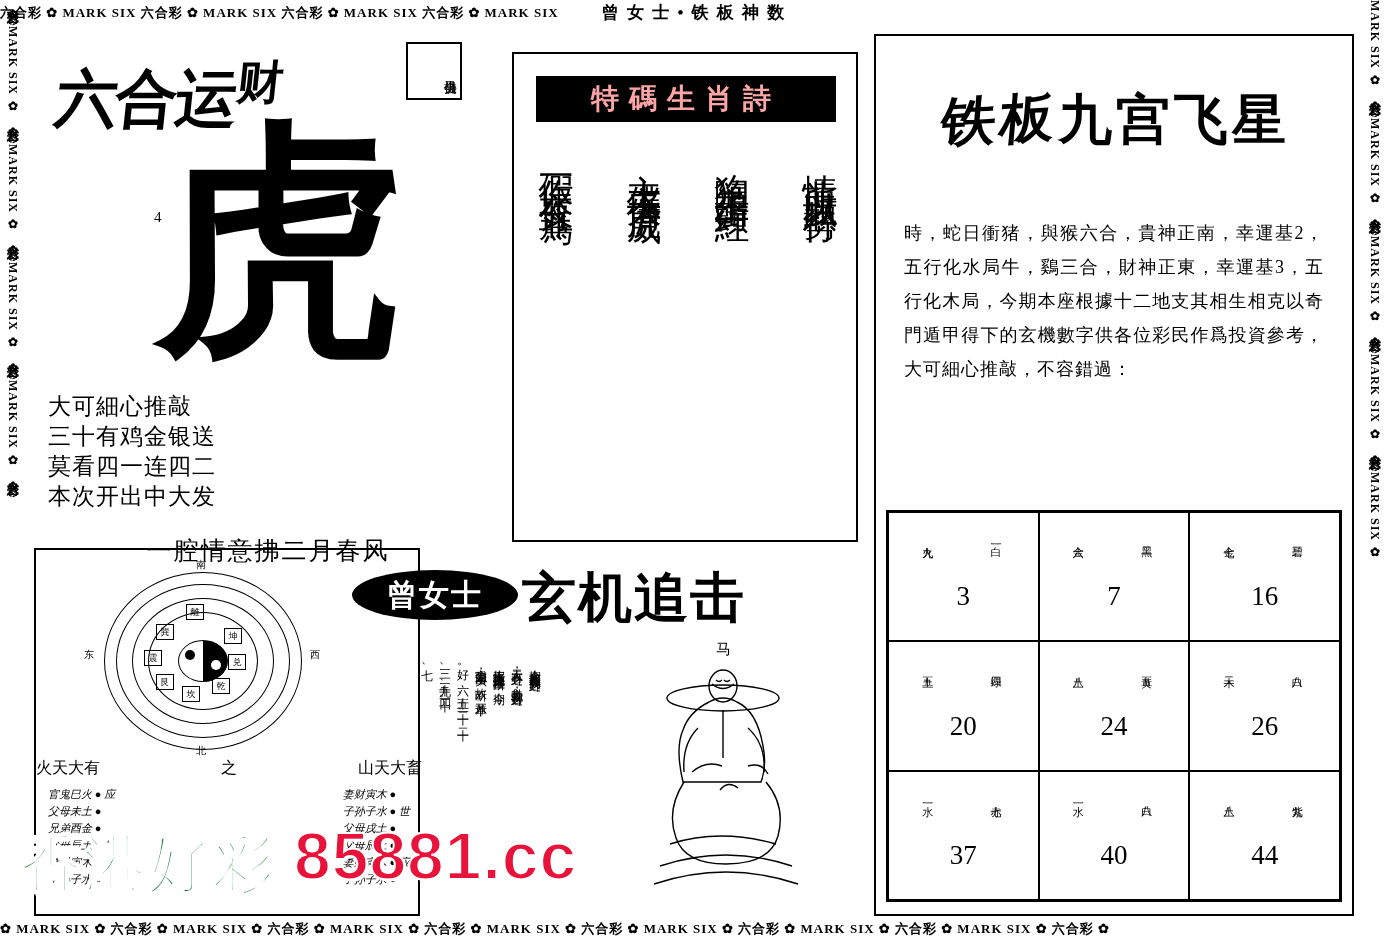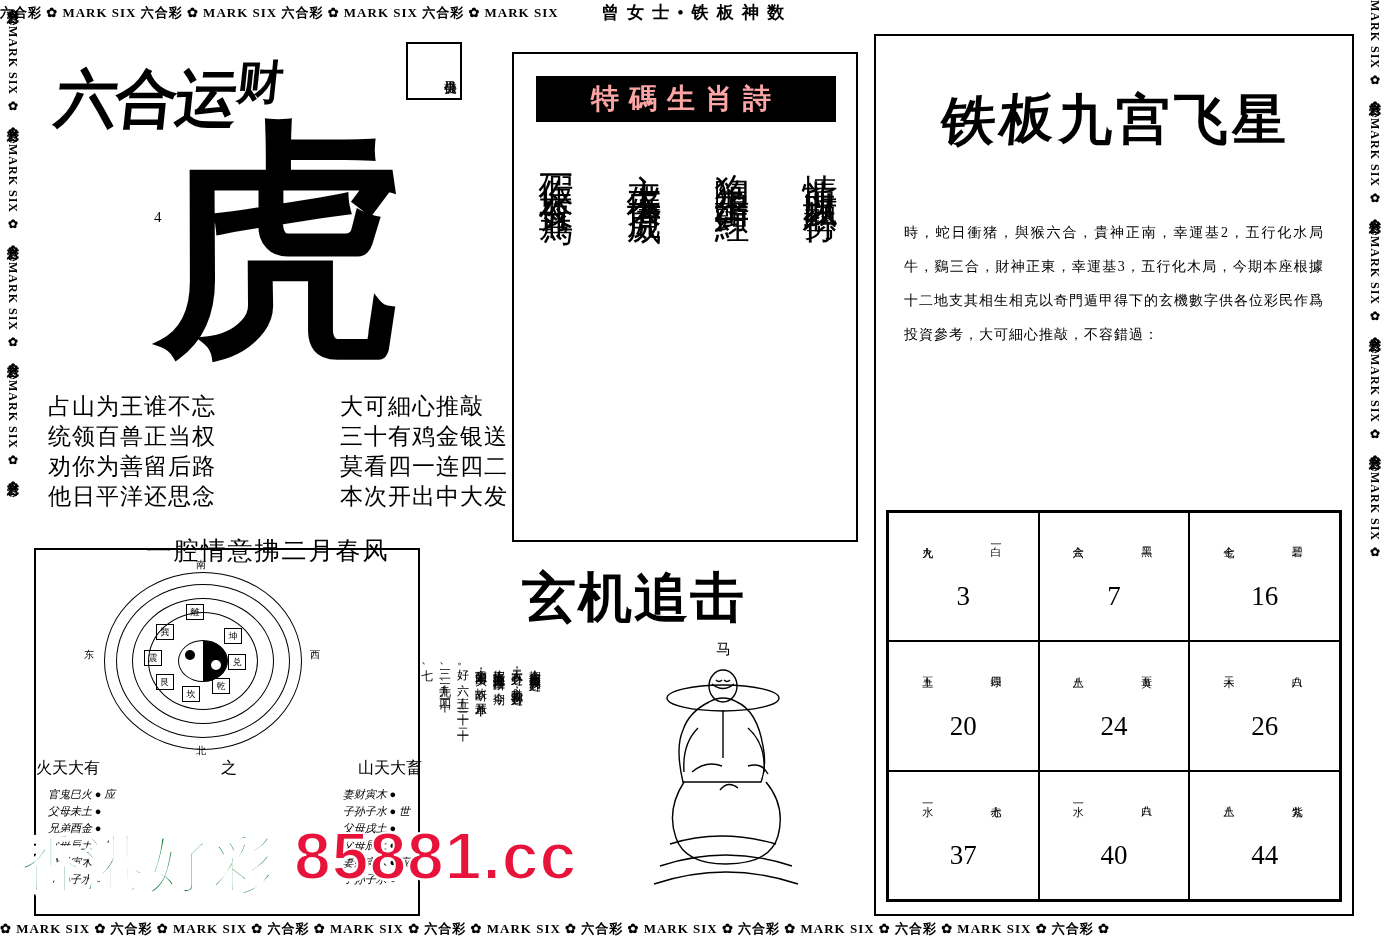--- a/index.html
+++ b/index.html
@@ -63,21 +63,21 @@
   
   .poem-box{position:absolute;left:512px;top:52px;width:346px;height:490px;border:2px solid #000;box-sizing:border-box;}
   .poem-head{position:absolute;left:22px;top:22px;width:300px;height:46px;background:#000;color:#fca5a5;text-align:center;line-height:46px;font-family:"Liberation Serif",serif;font-size:28px;letter-spacing:10px;font-weight:bold;}
   .poem-vcols{position:absolute;left:18px;top:92px;width:310px;height:380px;display:flex;flex-direction:row-reverse;justify-content:space-between;}
   .vcol{writing-mode:vertical-rl;font-family:"Liberation Serif",serif;font-size:35px;line-height:46px;letter-spacing:6px;}
 
   
   .right-box{position:absolute;left:874px;top:34px;width:480px;height:882px;border:2px solid #000;box-sizing:border-box;}
   .tiepan-title{position:absolute;left:8px;top:48px;width:464px;text-align:center;font-family:"Liberation Serif",serif;font-size:54px;font-weight:bold;letter-spacing:4px;}
   .tiepan-title .brush{display:inline-block;transform:skewX(-8deg) rotate(-3deg);}
-  .para{position:absolute;left:904px;top:216px;width:420px;font-family:"Liberation Serif",serif;font-size:14px;line-height:34px;letter-spacing:1px;text-align:justify;}
+  .para{position:absolute;left:904px;top:216px;width:420px;font-family:"Liberation Serif",serif;font-size:18px;line-height:34px;letter-spacing:1px;text-align:justify;}
   .grid{position:absolute;left:886px;top:510px;width:456px;height:392px;display:grid;grid-template-columns:1fr 1fr 1fr;grid-template-rows:1fr 1fr 1fr;border:2px solid #000;box-sizing:border-box;}
   .cell{border:1px solid #000;position:relative;}
   .cell .lt{position:absolute;left:22%;top:20%;font-family:"Liberation Serif",serif;font-size:11px;writing-mode:vertical-rl;line-height:12px;}
   .cell .rt{position:absolute;right:24%;top:20%;font-family:"Liberation Serif",serif;font-size:11px;writing-mode:vertical-rl;line-height:12px;}
   .cell .nm{position:absolute;left:0;bottom:22%;width:100%;text-align:center;font-family:"Liberation Serif",serif;font-size:27px;}
 
   
   .watermark{position:absolute;left:20px;top:818px;width:860px;height:76px;z-index:20;display:flex;align-items:center;}
   .wm-cn{font-family:"Liberation Serif",serif;font-size:62px;font-weight:bold;color:#15803d;-webkit-text-stroke:2px #fff;text-shadow:2px 2px 0 #fff;letter-spacing:2px;margin-top:16px;}
   .wm-num{font-family:"Liberation Sans",sans-serif;font-size:66px;font-weight:bold;color:#e8133a;-webkit-text-stroke:2px #fff;text-shadow:2px 2px 0 #fff;margin-left:18px;letter-spacing:1px;text-align:right;}
@@ -104,26 +104,20 @@
   <div class="tiger-block">
     <div class="title-liuhe">
       <span>六合运</span><span class="cai">财</span>
     </div>
     <div class="stamp">提马供会</div>
     <div class="num4">4</div>
     <div class="big-hu">虎</div>
     <div class="numF">F</div>
 
     <div class="poem-cols">
-      <div class="poem-col">
-        <div>占山为王谁不忘</div>
-        <div>统领百兽正当权</div>
-        <div>劝你为善留后路</div>
-        <div>他日平洋还思念</div>
-      </div>
       <div class="poem-col">
         <div>大可細心推敲</div>
         <div>三十有鸡金银送</div>
         <div>莫看四一连四二</div>
         <div>本次开出中大发</div>
       </div>
     </div>
     <div class="poem-foot">一腔情意拂二月春风</div>
   </div>
 
@@ -178,20 +172,23 @@
     <div class="c">今期本座起得离为火之卦，</div>
     <div class="c">天天有之卦，主卦为乾宫之卦，</div>
     <div class="c">依据五行生克原理推断，今期</div>
     <div class="c">金为强而出头，故断，开单不</div>
     <div class="c">好。六、十五、二十一、二十</div>
     <div class="c">三、三十九、四十一。</div>
     <div class="c">七、</div>
   </div>
 
   <div class="zeng-logo">
+    <div class="zeng-oval">
+      <span>曾女士</span>
+    </div>
     <div class="xuanji">玄机追击</div>
   </div>
 
   <div class="figure">
     <div class="fig-ma">马</div>
     <svg width="230" height="270" viewBox="0 0 230 270">
       <g fill="none" stroke="#000" stroke-width="1.4">
         <ellipse cx="103" cy="58" rx="56" ry="13"></ellipse>
         <path d="M103 30 a14 16 0 0 1 14 16 a14 16 0 0 1 -28 0 a14 16 0 0 1 14 -16z"></path>
         <path d="M92 44 q11 9 22 0"></path>

